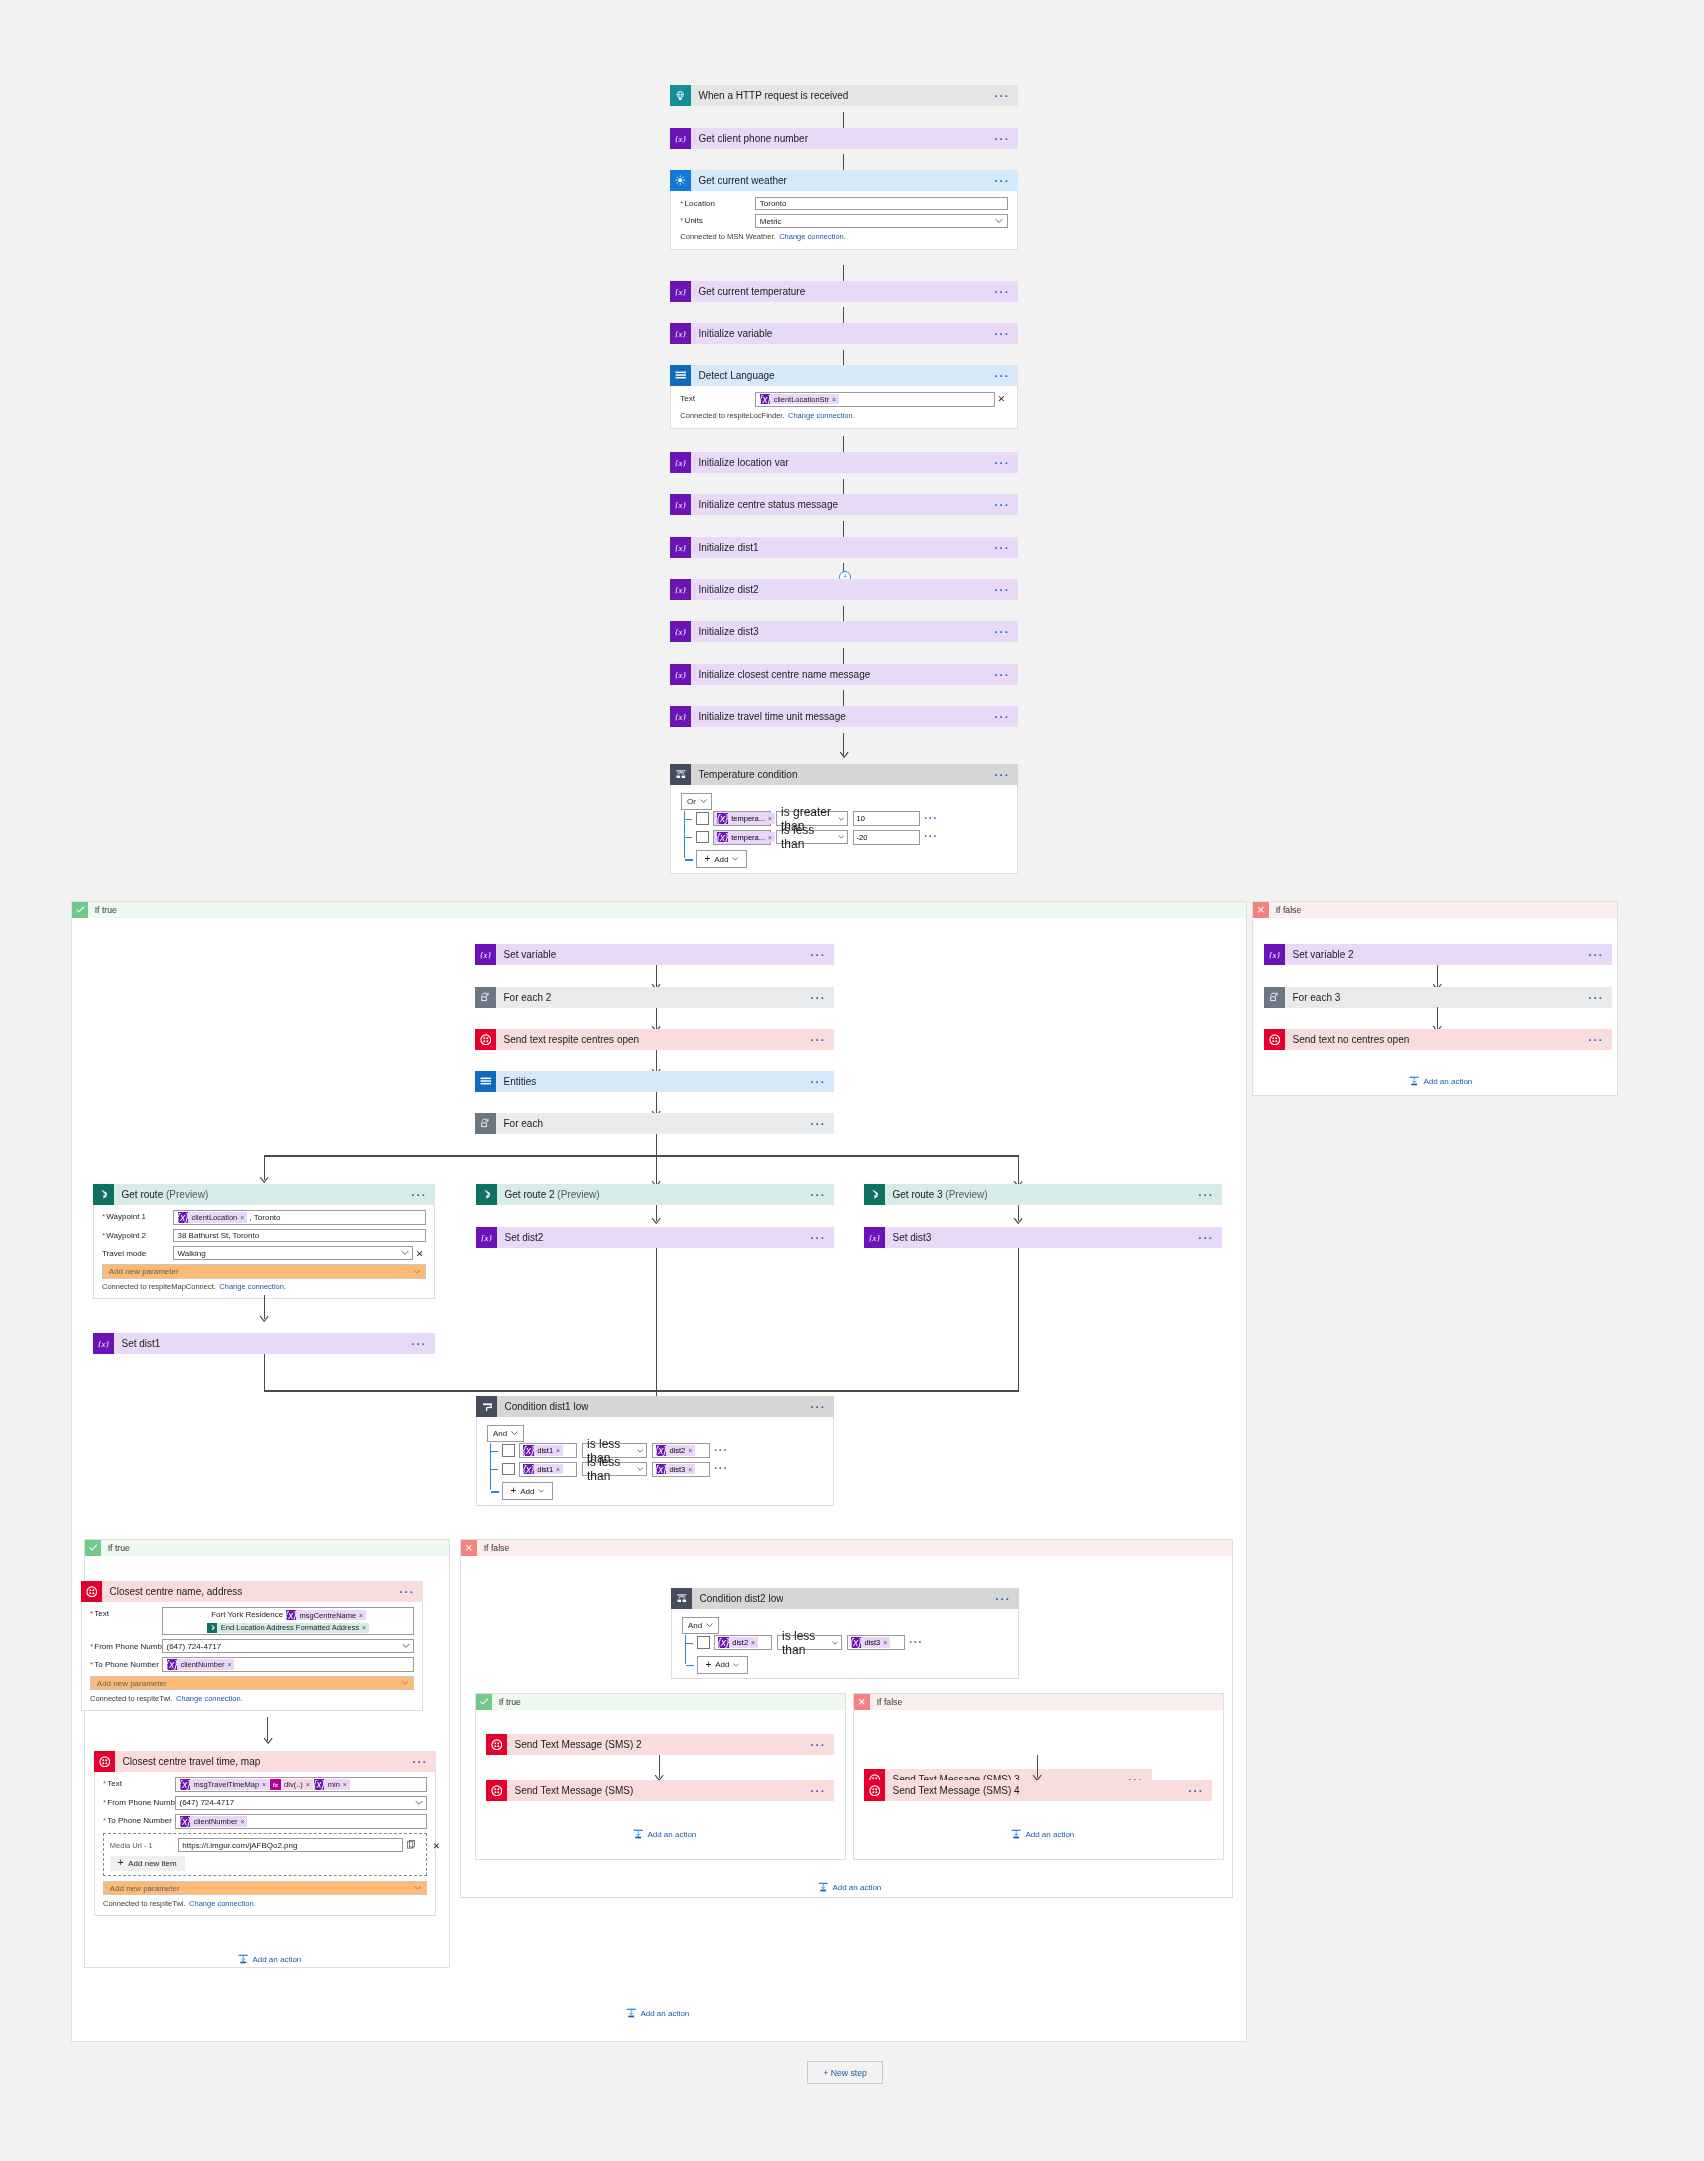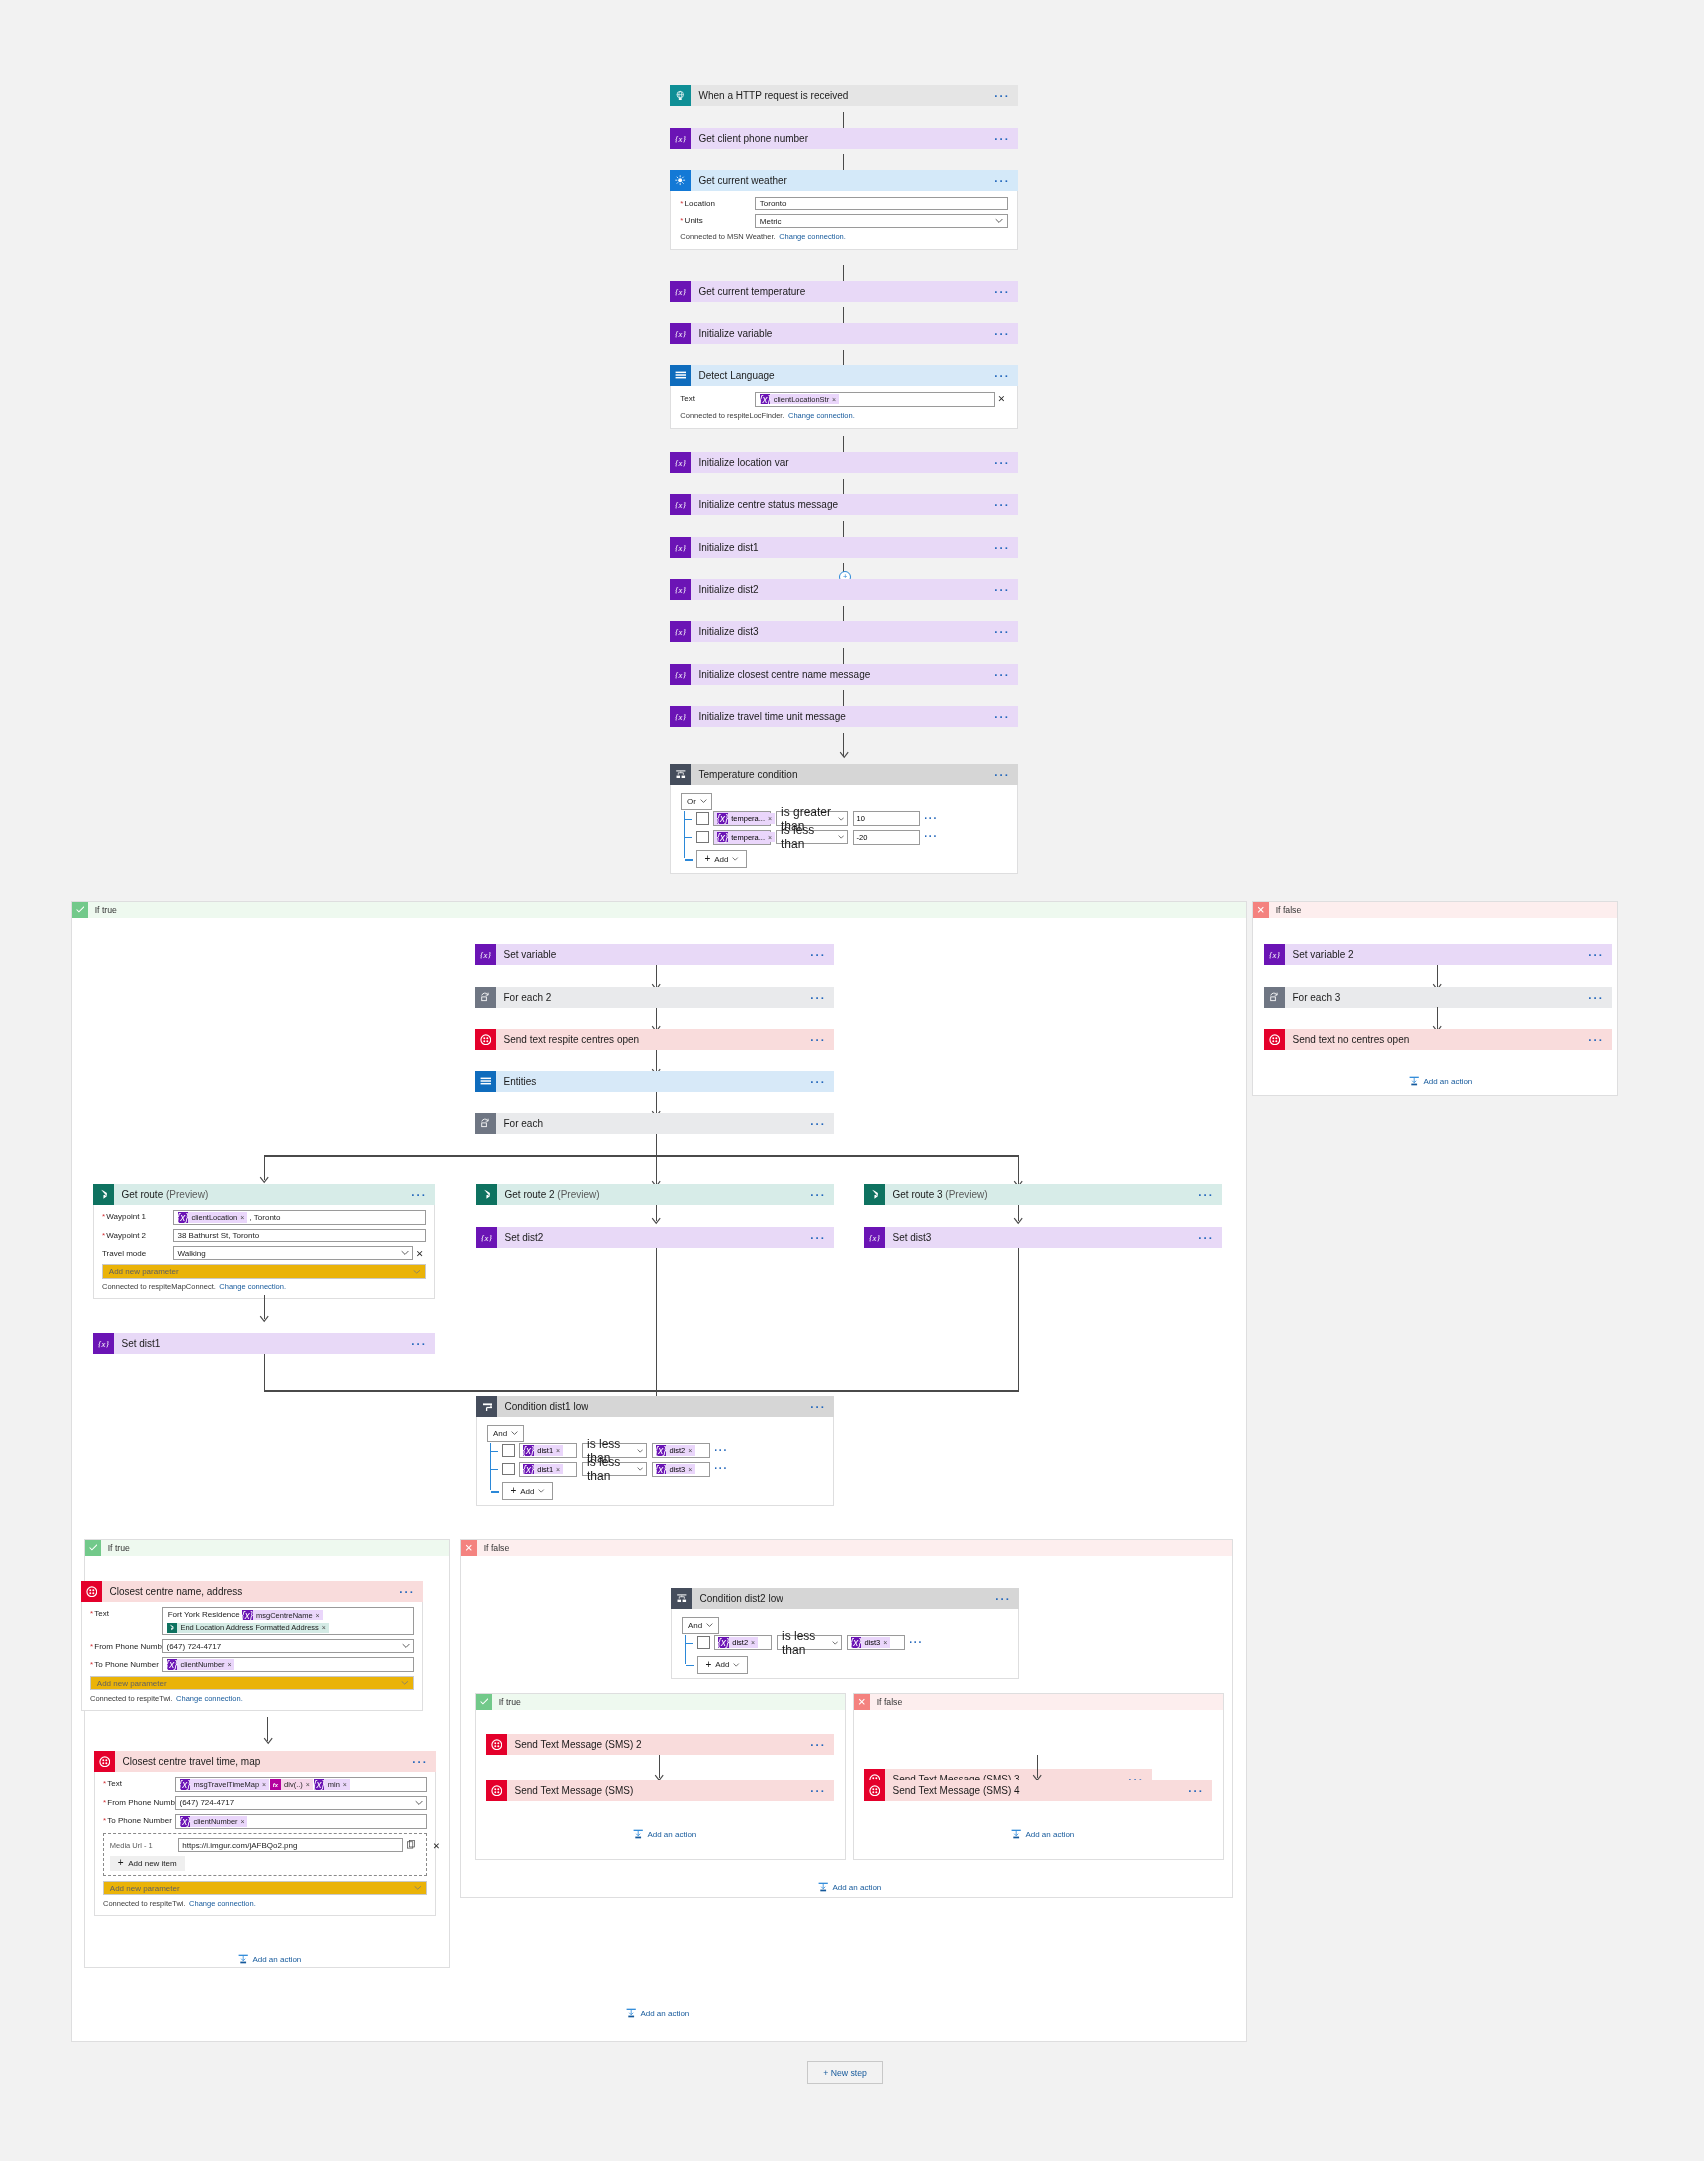--- a/index.html
+++ b/index.html
@@ -39,25 +39,25 @@
   .sc-false > .scopehead{background:#fdeeee;}
   .sc-false > .scopehead > .badge{background:#f4827f;}
 
   
   .frow{display:flex;align-items:flex-start;margin-bottom:4px;}
   .flabel{font-size:8px;color:#1b1b1b;width:75px;flex:0 0 75px;padding-top:2.3px;white-space:nowrap;}
   .req{color:#d13438;margin-right:1.2px;}
   .fctl{flex:1;min-width:0;}
   .tbox{border:0.6px solid #9a9a9a;background:#fff;min-height:12.8px;box-sizing:border-box;
         padding:1.2px 3.5px;font-size:8px;color:#1b1b1b;display:flex;align-items:center;flex-wrap:wrap;gap:1.2px;}
-  .tbox.tall{min-height:23px;align-items:flex-start;padding-top:1.7px;}
+  .tbox.tall{min-height:23px;align-items:flex-start;padding-top:1.7px;justify-content:center;}
   .sel{border:0.6px solid #9a9a9a;background:#fff;height:14px;box-sizing:border-box;padding:1.2px 14px 1.2px 3.5px;
        font-size:8px;color:#1b1b1b;display:flex;align-items:center;position:relative;}
   .sel .chev{position:absolute;right:3.5px;top:50%;transform:translateY(-50%);}
-  .ghost{border:0.6px solid #c9c9c9;background:#eab308;height:14.5px;box-sizing:border-box;
+  .ghost{border:0.6px solid #c9c9c9;background:#fdba74;height:14.5px;box-sizing:border-box;
          padding:1.2px 14px 1.2px 5.8px;font-size:8px;color:#616161;display:flex;align-items:center;position:relative;}
   .ghost .chev{position:absolute;right:4.6px;top:50%;transform:translateY(-50%);}
   .conn{font-size:7.5px;color:#3a3a3a;margin-top:3.5px;}
   .conn a{color:#15599b;text-decoration:none;margin-left:3.5px;}
   .clearx{flex:0 0 12.8px;width:12.8px;display:flex;align-items:center;justify-content:center;
           color:#2b2b2b;font-size:9.3px;padding-top:1.2px;}
 
   
   .tok{display:inline-flex;align-items:center;height:10.4px;font-size:7.5px;white-space:nowrap;}
   .tok .ti{width:10.4px;height:10.4px;display:flex;align-items:center;justify-content:center;flex:0 0 10.4px;}

